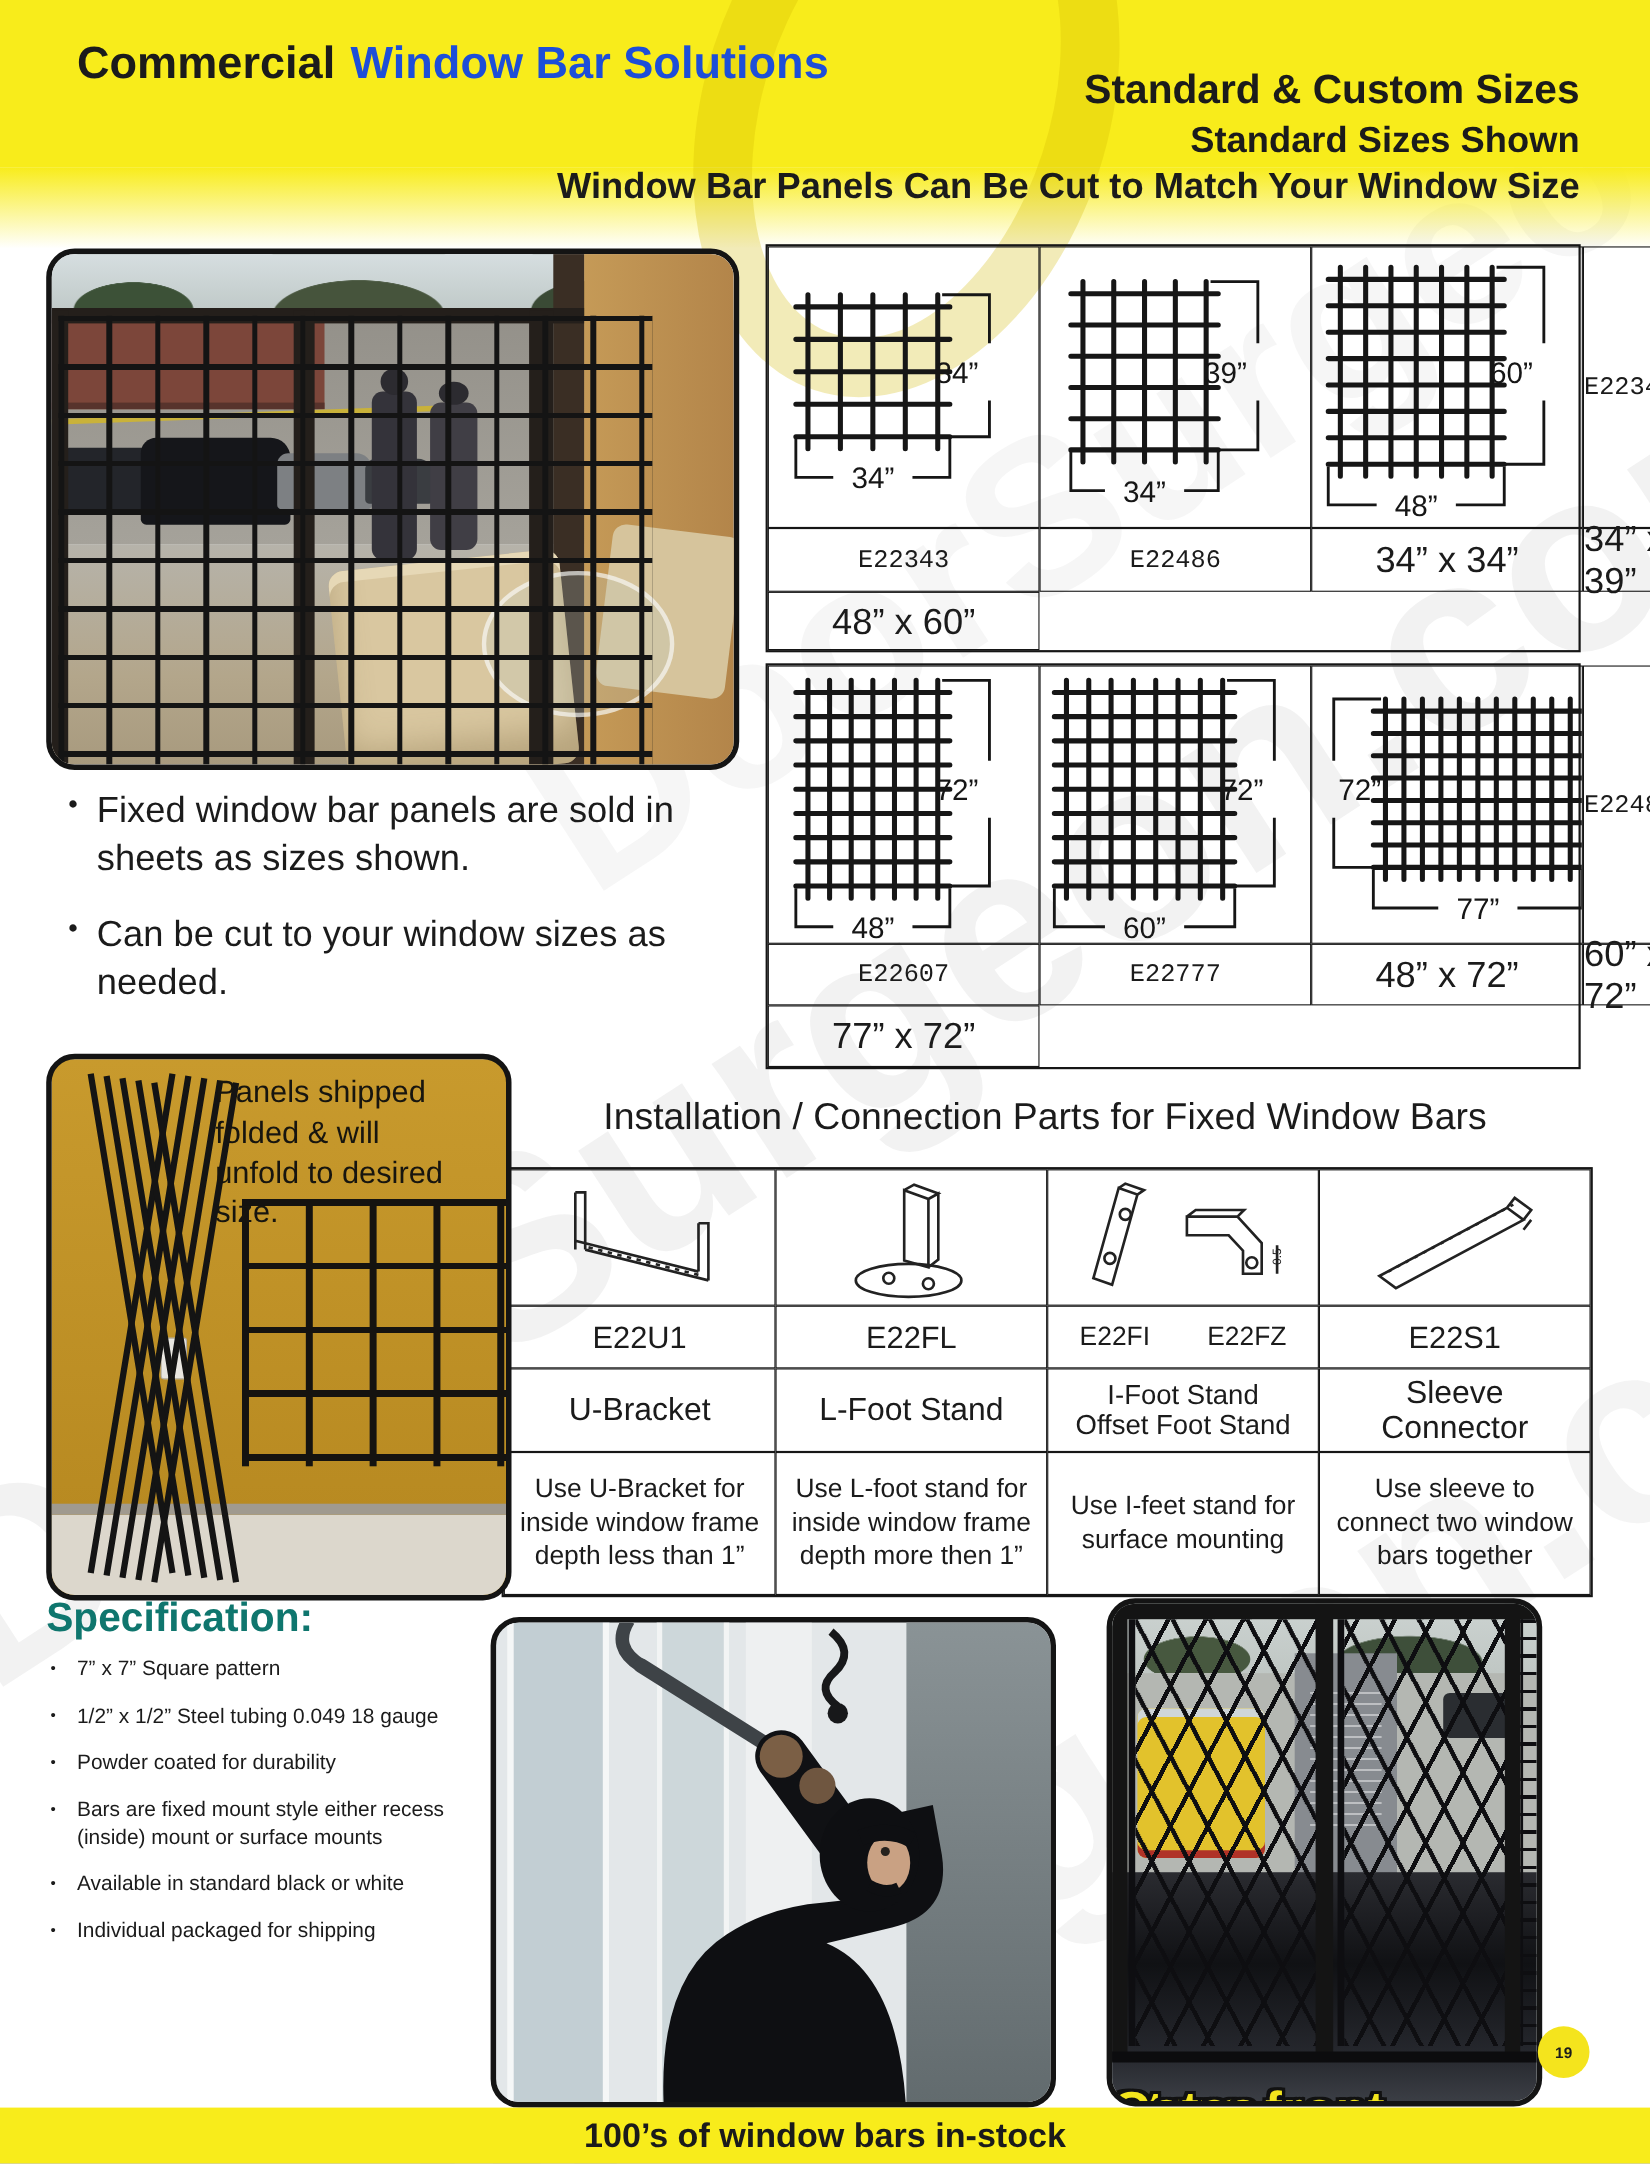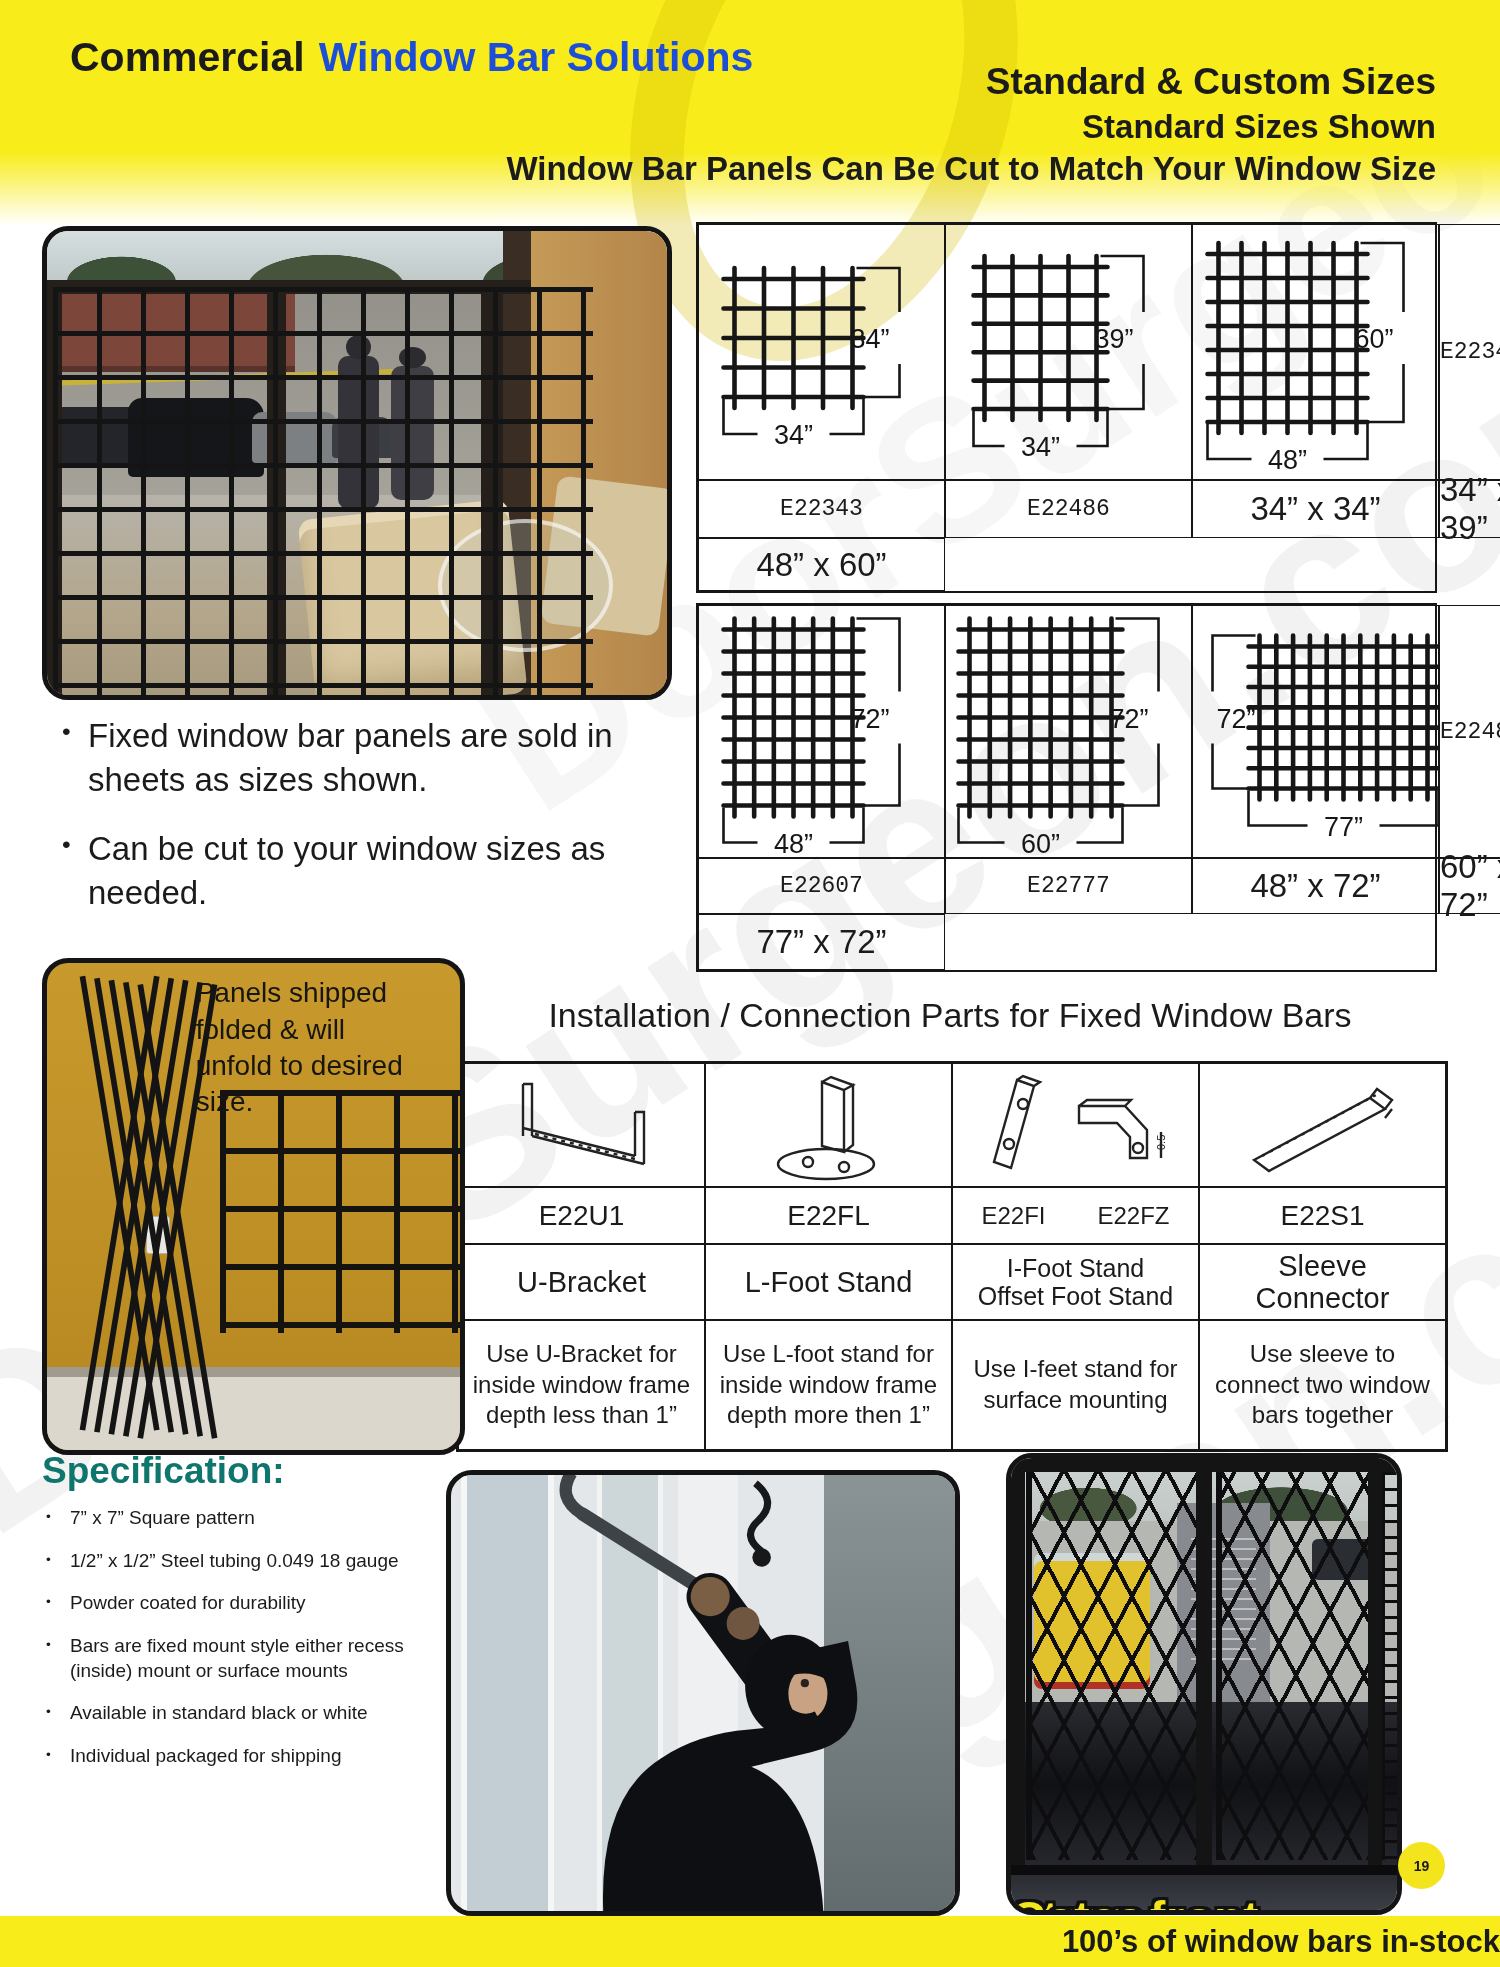--- a/index.html
+++ b/index.html
@@ -153,21 +153,21 @@
                       repeating-linear-gradient(to bottom,#0e0e11 0 3px,transparent 3px 16px);}
   .g-caption{left:0;bottom:3%;width:100%;text-align:center;font-size:46px;font-weight:bold;
      color:#f3e51d;line-height:0.98;letter-spacing:1px;
      text-shadow:-3px -3px 0 #111,3px -3px 0 #111,-3px 3px 0 #111,3px 3px 0 #111,0 -3px 0 #111,0 3px 0 #111,-3px 0 0 #111,3px 0 0 #111;}
 
   
   .badge{position:absolute;left:1398px;top:1842px;width:47px;height:47px;border-radius:50%;
      background:#f4e41d;z-index:3;display:flex;align-items:center;justify-content:center;
      font-size:14px;font-weight:bold;}
   .footer{position:absolute;left:0;top:1916px;width:100%;height:51px;background:#F8EC1B;z-index:4;
-     display:flex;align-items:center;justify-content:flex-end;font-size:31px;font-weight:600;}
+     display:flex;align-items:center;justify-content:center;font-size:31px;font-weight:600;}
 </style>
 </head>
 <body>
 
 <div class="page">
 
   <span class="wm wm1">DoorSurgeon.com</span>
   <span class="wm wm2">DoorSurgeon.com</span>
   <span class="wm wm3">DoorSurgeon.com</span>
 

